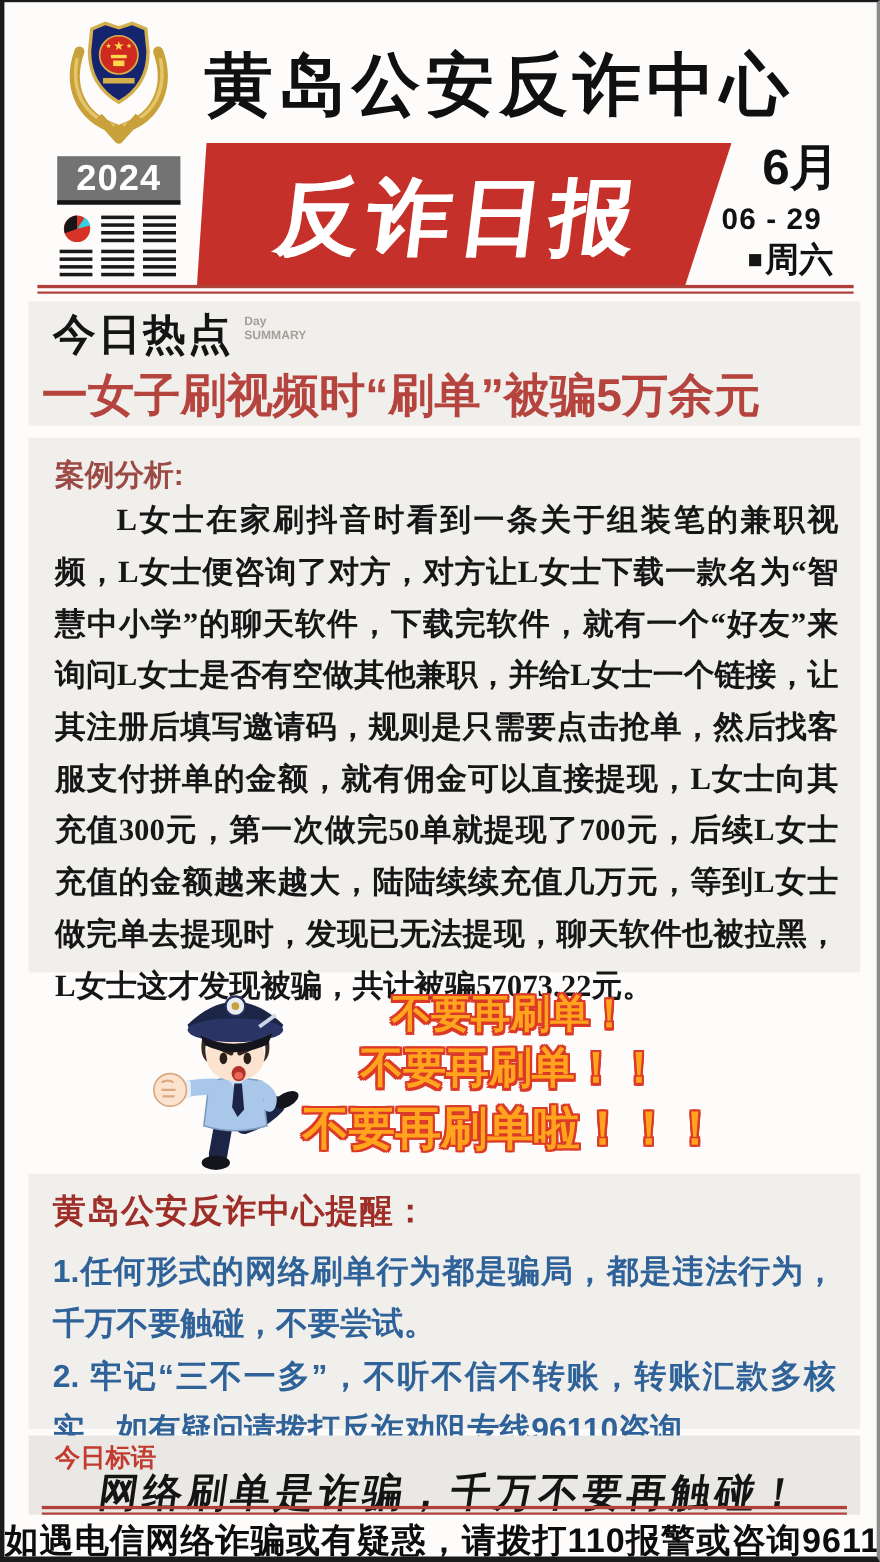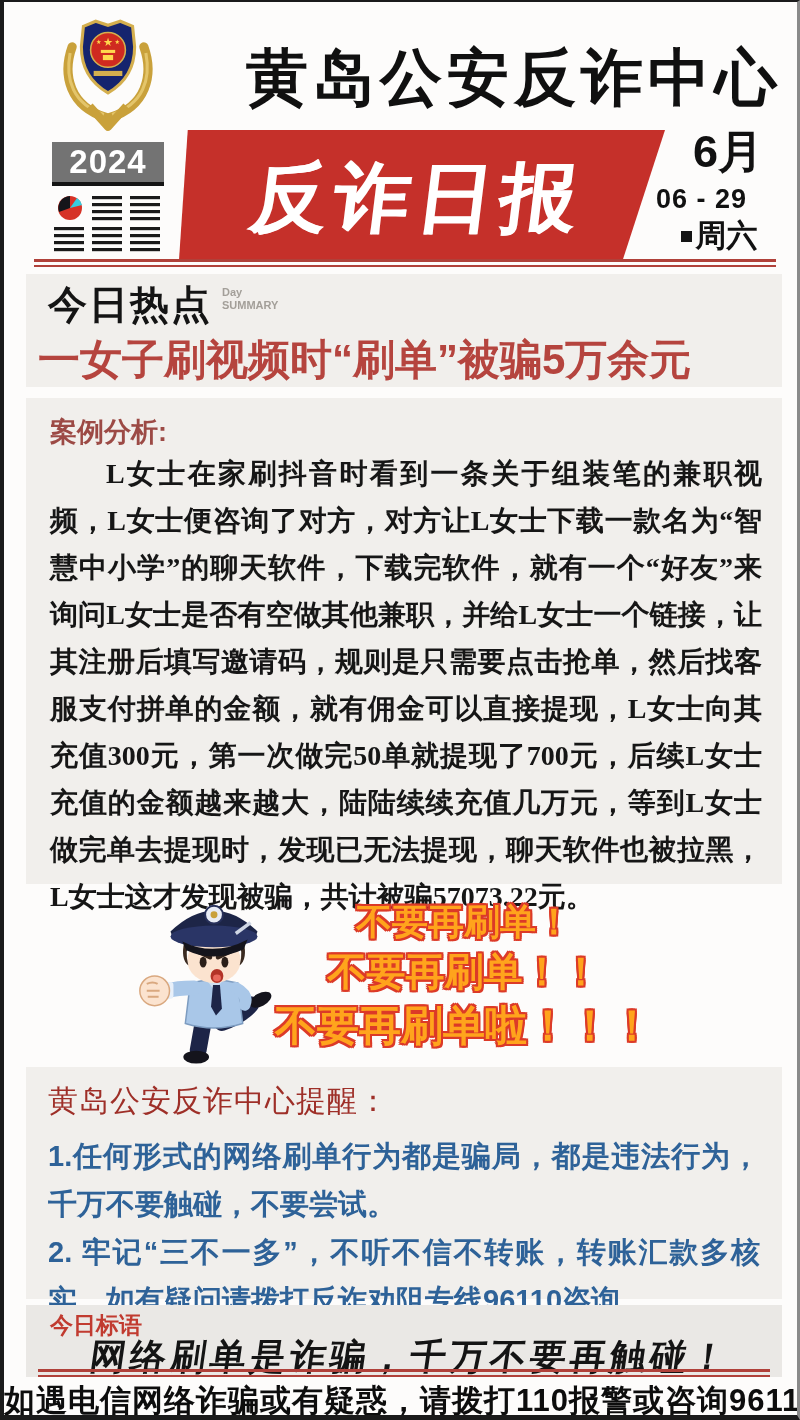--- a/index.html
+++ b/index.html
@@ -8,21 +8,21 @@
     box-sizing:border-box;overflow:hidden;
     border-left:4px solid #1b1b1b;border-top:2px solid #1b1b1b;
     border-right:3px solid #8a8a8a;border-bottom:5px solid #1b1b1b;
     font-family:"Liberation Sans",sans-serif;
   }
   
   .badge{position:absolute;left:52px;top:10px;width:104px;height:128px;}
   .org-title{
     position:absolute;left:182px;top:30px;width:596px;height:92px;
     font-size:62px;font-weight:900;color:#101010;letter-spacing:5px;
-    text-align:right;line-height:92px;white-space:nowrap;
+    text-align:left;line-height:92px;white-space:nowrap;
   }
   .year-box{
     position:absolute;left:48px;top:140px;width:112px;height:40px;
     background:#737373;border-bottom:4px solid #141414;
     color:#fff;font-size:33px;font-weight:900;text-align:center;line-height:40px;
     letter-spacing:1px;
   }
   .doc-icon{position:absolute;left:50px;top:192px;width:110px;height:58px;}
   .banner{
     position:absolute;left:175px;top:128px;width:486px;height:130px;
@@ -78,21 +78,21 @@
     font-weight:900;color:#ffa41c;
     text-shadow:-2px -2px 0 #dc3a28,2px -2px 0 #dc3a28,-2px 2px 0 #dc3a28,2px 2px 0 #dc3a28,
                 0 -2px 0 #dc3a28,0 2px 0 #dc3a28,-2px 0 0 #dc3a28,2px 0 0 #dc3a28;
     white-space:nowrap;
   }
   .warn1{font-size:36px;line-height:48px;}
   .warn2{font-size:39px;line-height:52px;}
   .warn3{font-size:42px;line-height:56px;}
   
   .p3{top:1065px;height:232px;padding:14px 22px;}
-  .rem-title{font-size:30px;font-weight:400;color:#9e2f28;margin-bottom:10px;letter-spacing:1px;}
+  .rem-title{font-size:30px;font-weight:700;color:#9e2f28;margin-bottom:10px;letter-spacing:1px;}
   .rem-item{font-size:29px;font-weight:700;color:#2e6298;line-height:48px;text-align:justify;}
   
   .p4{top:1303px;height:72px;background:#eae8e5;}
   .slogan-label{position:absolute;left:24px;top:5px;font-size:23px;font-weight:700;color:#c13b30;}
   .slogan-text{
     position:absolute;left:14px;top:28px;width:740px;text-align:center;
     font-size:36px;font-weight:900;color:#141414;letter-spacing:4px;
     transform:skewX(-8deg);white-space:nowrap;
   }
   .slogan-line{position:absolute;left:12px;bottom:0px;width:732px;}

